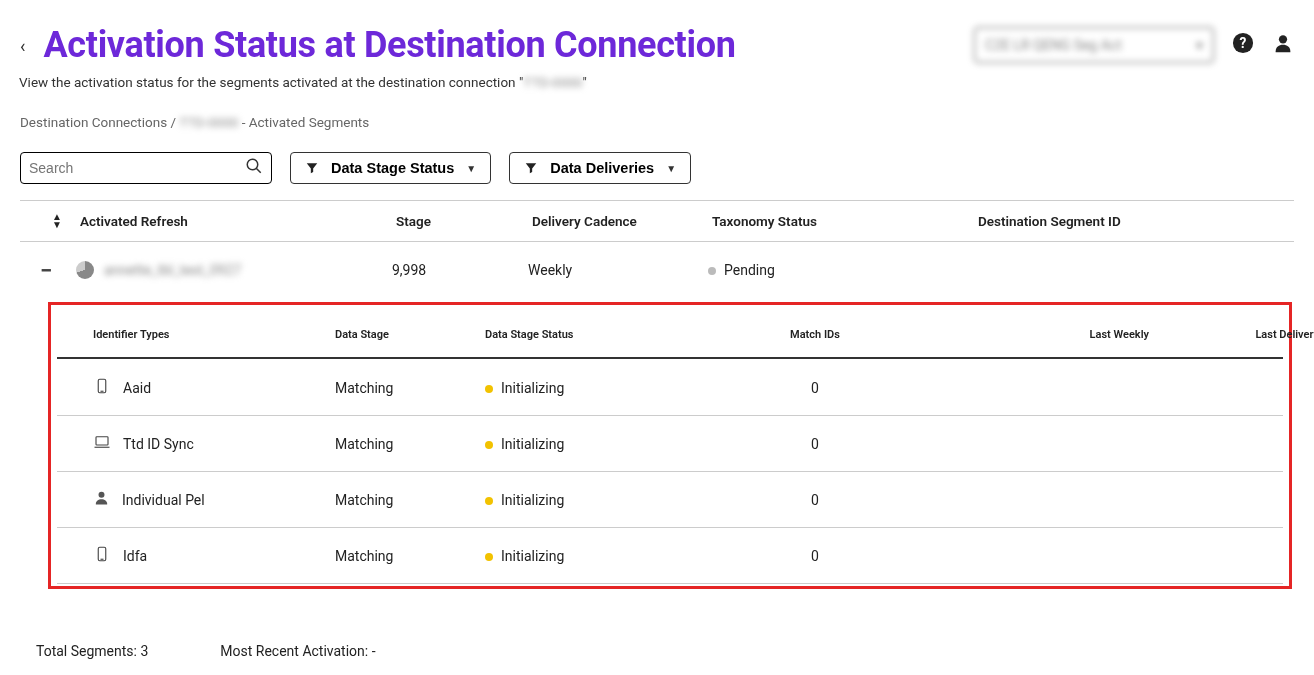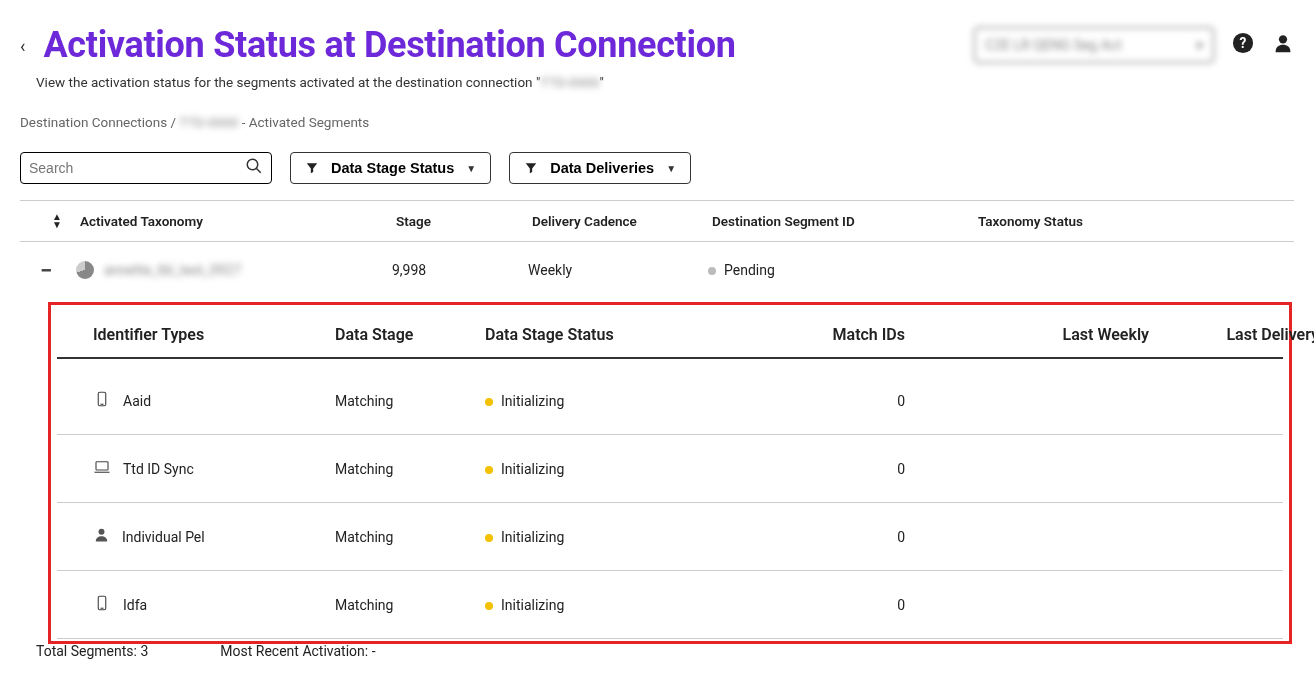--- a/index.html
+++ b/index.html
@@ -52,21 +52,21 @@
     color: #888;
     filter: blur(3px);
     font-size: 14px;
   }
   .icon-btn {
     font-size: 22px;
     color: #222;
     cursor: pointer;
   }
   .subtitle {
-    padding: 8px 20px 0 36px;
+    padding: 8px 20px 0 19px;
     font-size: 13.5px;
     color: #333;
   }
   .subtitle .blurred-inline {
     filter: blur(3px);
     display: inline-block;
     color: #888;
   }
   .breadcrumb {
     padding: 24px 12px 0 20px;
@@ -185,40 +185,40 @@
   .detail-box {
     border: 3px solid #e52525;
     margin: 4px 2px 0 28px;
     padding-bottom: 2px;
   }
   .detail-head {
     display:grid;
     grid-template-columns: 242px 150px 240px 208px 222px 170px;
     align-items:center;
     height:48px;
-    font-size:16px;
+    font-size:11px;
     font-weight:600;
     border-bottom:2px solid #333;
     padding-left:36px;
-    margin: 6px 6px 8px 6px;
+    margin: 6px 6px 1px 6px;
   }
   .detail-row {
     display:grid;
     grid-template-columns: 242px 150px 240px 208px 222px 170px;
     align-items:center;
-    height:68px;
+    height:56px;
     font-size:14px;
     border-bottom:1px solid #ccc;
     padding-left:36px;
     margin: 0 6px;
   }
   .id-cell { display:flex; align-items:center; gap:12px; }
   .device-icon-svg { width:18px; height:18px; stroke:#444; stroke-width:1.5; fill:none; }
   .person-icon { font-size:17px; color:#555; }
-  .right-num { text-align:right; padding-right:28px; }
+  .right-num { text-align:center; padding-right:28px; }
   .right-txt { text-align:right; padding-right:6px; }
   .footer-row {
     position:absolute;
     bottom:16px;
     left:0;
     right:4px;
     display:flex;
     align-items:center;
     justify-content:space-between;
     padding: 0 38px 0 36px;
@@ -309,25 +309,25 @@
 </div>
 
 <div class="main-table">
   <div class="main-head">
     <div class="cell">
       <div class="sort-icon">
           <span>▲</span>
           <span>▼</span>
         </div>
     </div>
-    <div class="cell div">Activated Taxonomy</div>
+    <div class="cell div">Activated Refresh</div>
     <div class="cell div">Stage</div>
     <div class="cell div">Delivery Cadence</div>
+    <div class="cell div">Taxonomy Status</div>
     <div class="cell">Destination Segment ID</div>
-    <div class="cell div">Taxonomy Status</div>
   </div>
 
   <div class="main-row">
     <div class="expand-btn">−</div>
     <div class="seg-cell">
       <div class="pie-icon"></div>
       <span class="blurred-text">annette_tbl_test_0927</span>
     </div>
     <div>9,998</div>
     <div>Weekly</div>

